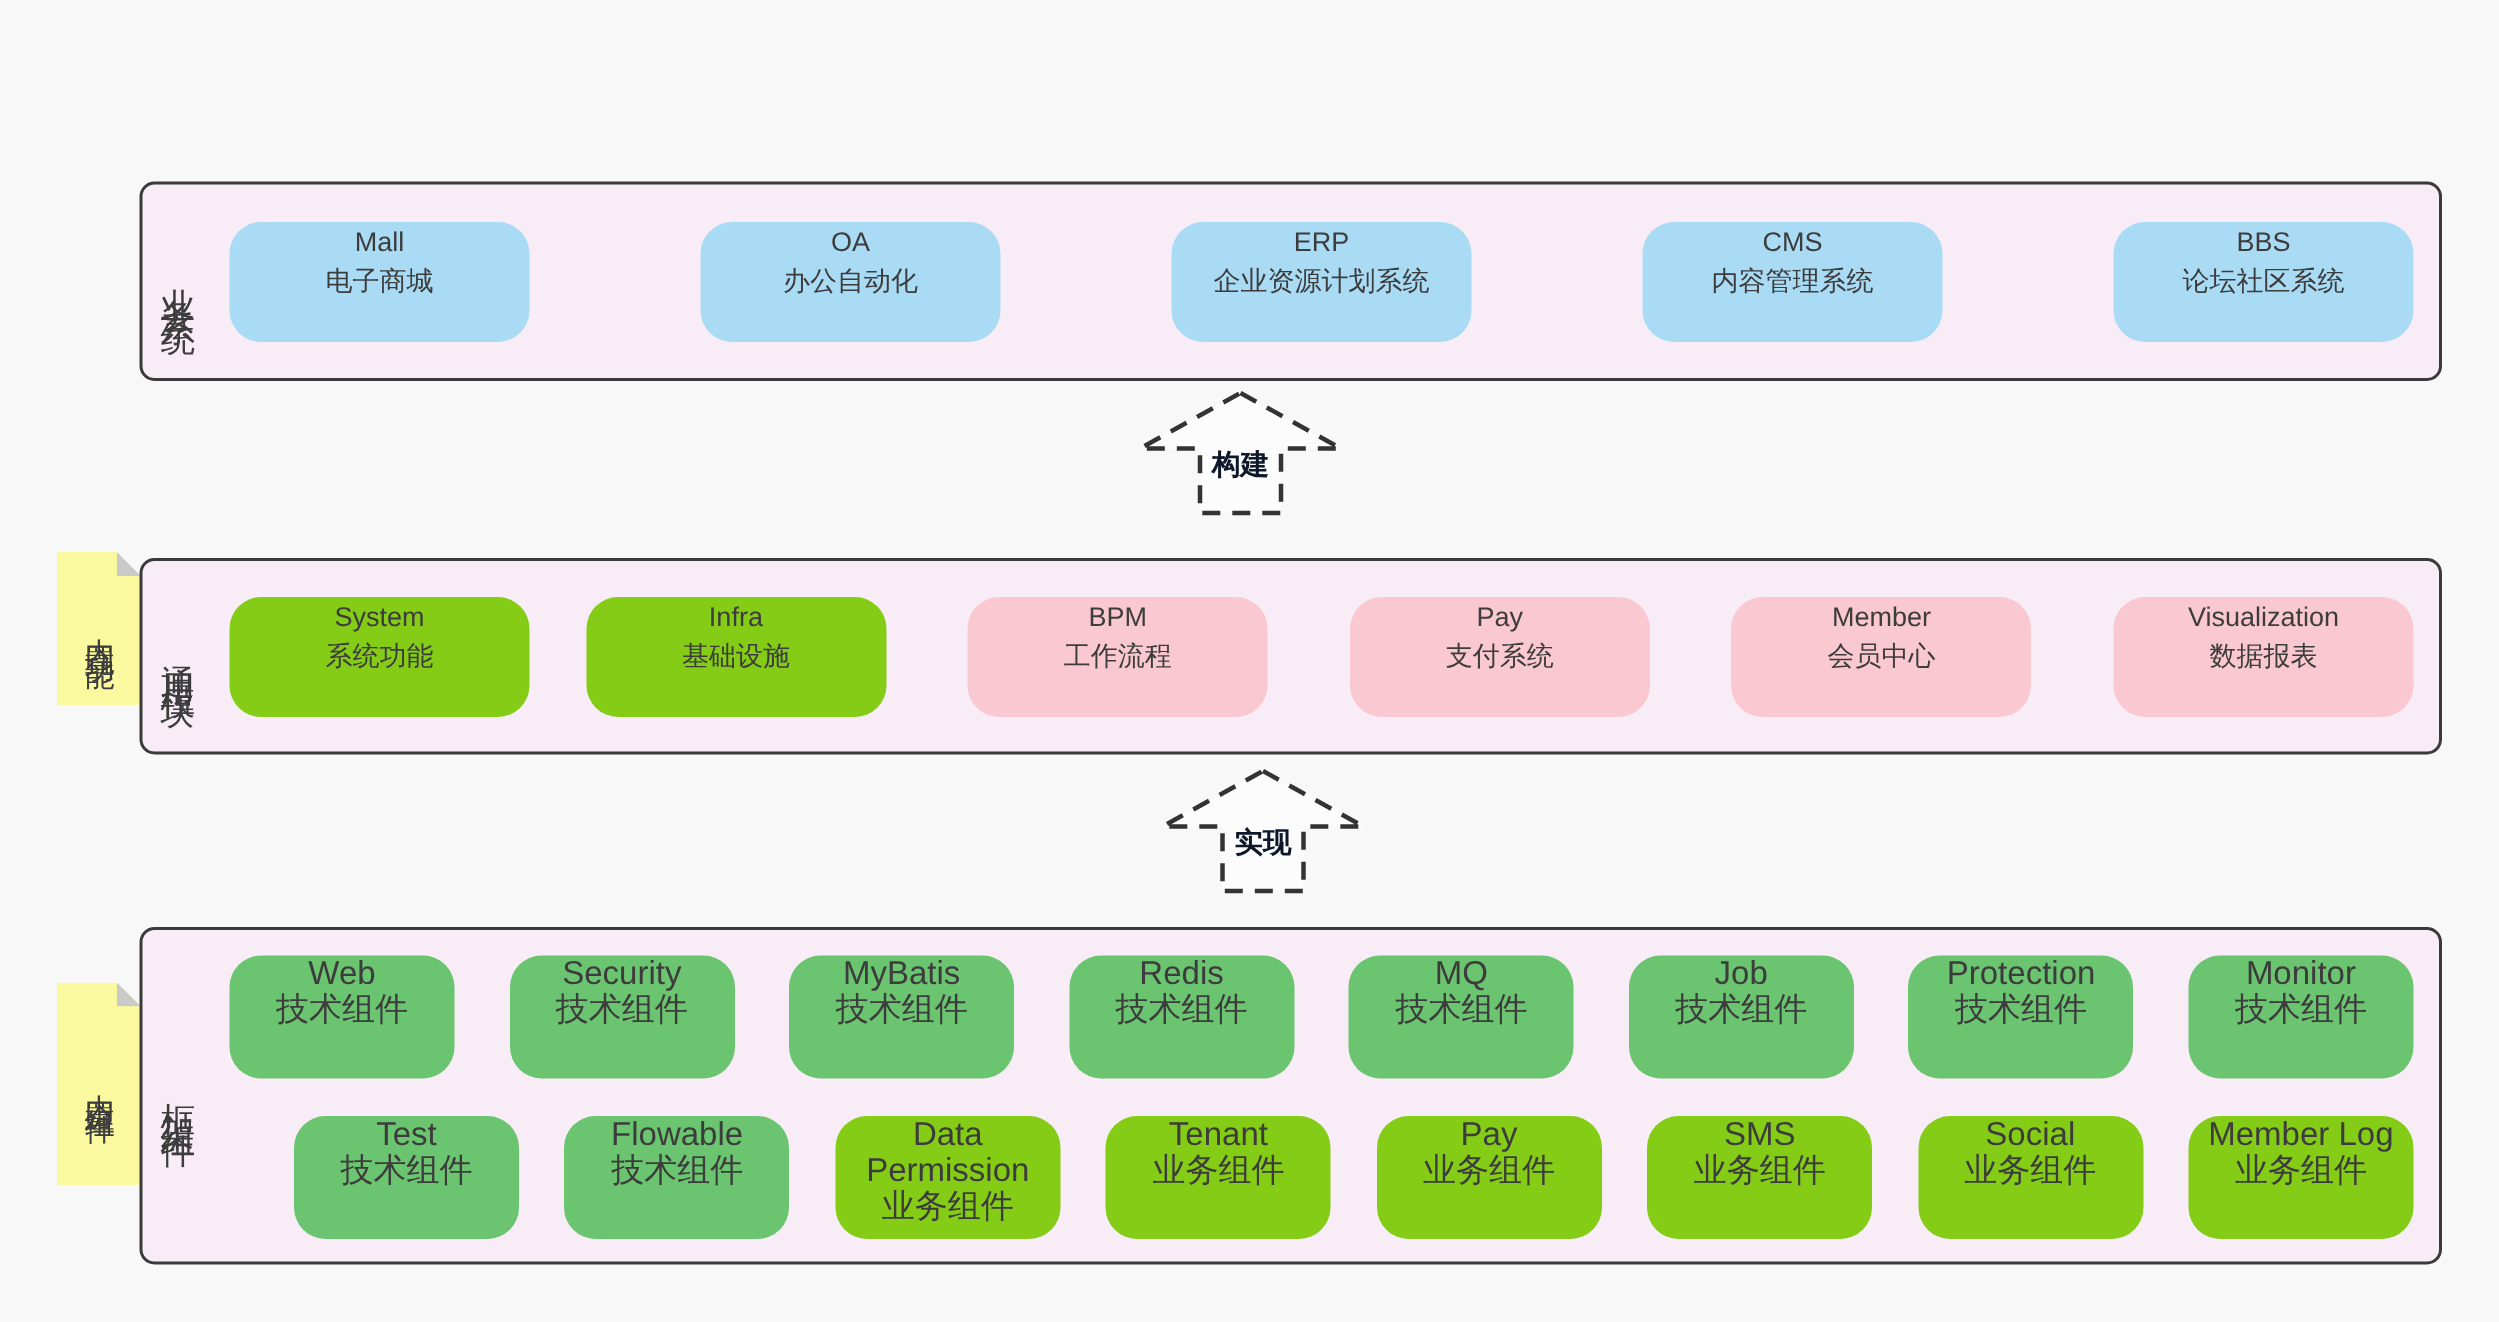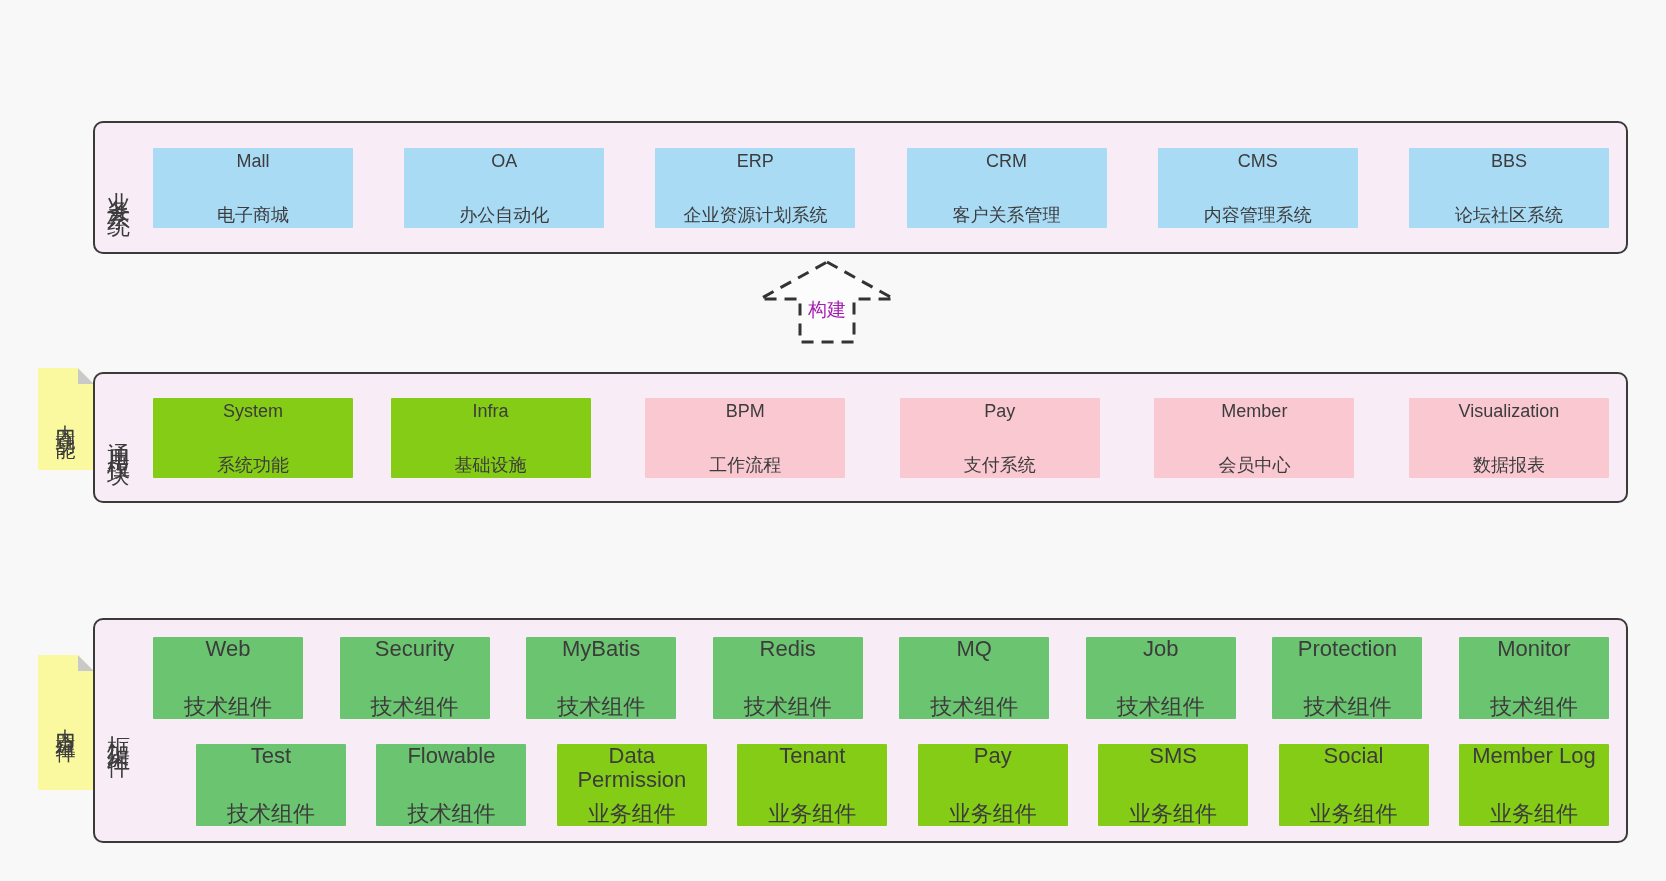--- a/index.html
+++ b/index.html
@@ -16,22 +16,22 @@
 
   .vlabel { position:absolute; left:9px; top:50%; transform:translateY(-50%);
             writing-mode:vertical-rl; text-orientation:upright;
             font-size:23px; letter-spacing:7px; color:#3C3C3C; line-height:30px; }
 
   .row { position:absolute; left:58px; right:17px; display:flex; justify-content:space-between; }
   .row-center { top:50%; transform:translateY(-50%); }
   .row-f1 { top:17px; }
   .row-f2 { top:124px;padding-left:43px; }
 
-  .box { border-radius:1px; display:flex; flex-direction:column; align-items:center;
-         justify-content:space-between; text-align:center; font-size:18px; line-height:26px; }
+  .box { border-radius:21px; display:flex; flex-direction:column; align-items:center;
+         justify-content:flex-start; text-align:center; font-size:18px; line-height:26px; }
   .box .en { max-width:92%; }
   .box.wide   { width:200px; height:80px; }
   .box.narrow { width:150px; height:82px; font-size:22px; line-height:24px; }
   .blue       { background:#A9DBF5; }
   .red        { background:#84cc16; }
   .pink       { background:#FAC8D1;margin-left:17px; }
   .green      { background:#6BC46F; }
   .lightgreen { background:#84cc16; }
 
   
@@ -44,21 +44,21 @@
                letter-spacing:5px; color:#3C3C3C; line-height:26px; }
   .note-modules   { top:368px; height:102px; }
   .note-framework { top:655px; height:135px; }
 
   
   .arrow { position:absolute; width:140px; height:86px; z-index:1; }
   .arrow-build     { left:757px; top:259px; }
   .arrow-implement { left:772px; top:511px; }
   .arrow svg { position:absolute; inset:0; }
   .arrow-label { position:absolute; left:0; right:0; top:38px; text-align:center;
-                 font-size:19px; color:#a21caf; }
+                 font-size:19px; color:#0f172a;font-weight:bold; }
 </style>
 </head>
 <body>
 
 <div class="canvas">
 
   <div class="note note-modules">
     <div class="fold"></div>
     <div class="note-text">内置功能</div>
   </div>
@@ -74,24 +74,20 @@
         <span class="en">Mall</span>
         <span class="cn">电子商城</span>
       </div>
       <div class="box wide blue">
         <span class="en">OA</span>
         <span class="cn">办公自动化</span>
       </div>
       <div class="box wide blue">
         <span class="en">ERP</span>
         <span class="cn">企业资源计划系统</span>
-      </div>
-      <div class="box wide blue">
-        <span class="en">CRM</span>
-        <span class="cn">客户关系管理</span>
       </div>
       <div class="box wide blue">
         <span class="en">CMS</span>
         <span class="cn">内容管理系统</span>
       </div>
       <div class="box wide blue">
         <span class="en">BBS</span>
         <span class="cn">论坛社区系统</span>
       </div>
     </div>
@@ -127,20 +123,26 @@
         <span class="en">Member</span>
         <span class="cn">会员中心</span>
       </div>
       <div class="box wide pink">
         <span class="en">Visualization</span>
         <span class="cn">数据报表</span>
       </div>
     </div>
   </div>
 
+  <div class="arrow arrow-implement">
+    <svg viewBox="0 0 140 86">
+      <polygon points="70,3 137,40 97,40 97,83 43,83 43,40 3,40" fill="#FCFCFC" stroke="#333333" stroke-width="3" stroke-dasharray="12,8" stroke-linejoin="miter"></polygon>
+    </svg>
+    <div class="arrow-label">实现</div>
+  </div>
 
   <div class="layer layer-framework">
     <div class="vlabel">框架组件</div>
     <div class="row row-f1">
       <div class="box narrow green">
         <span class="en">Web</span>
         <span class="cn">技术组件</span>
       </div>
       <div class="box narrow green">
         <span class="en">Security</span>

